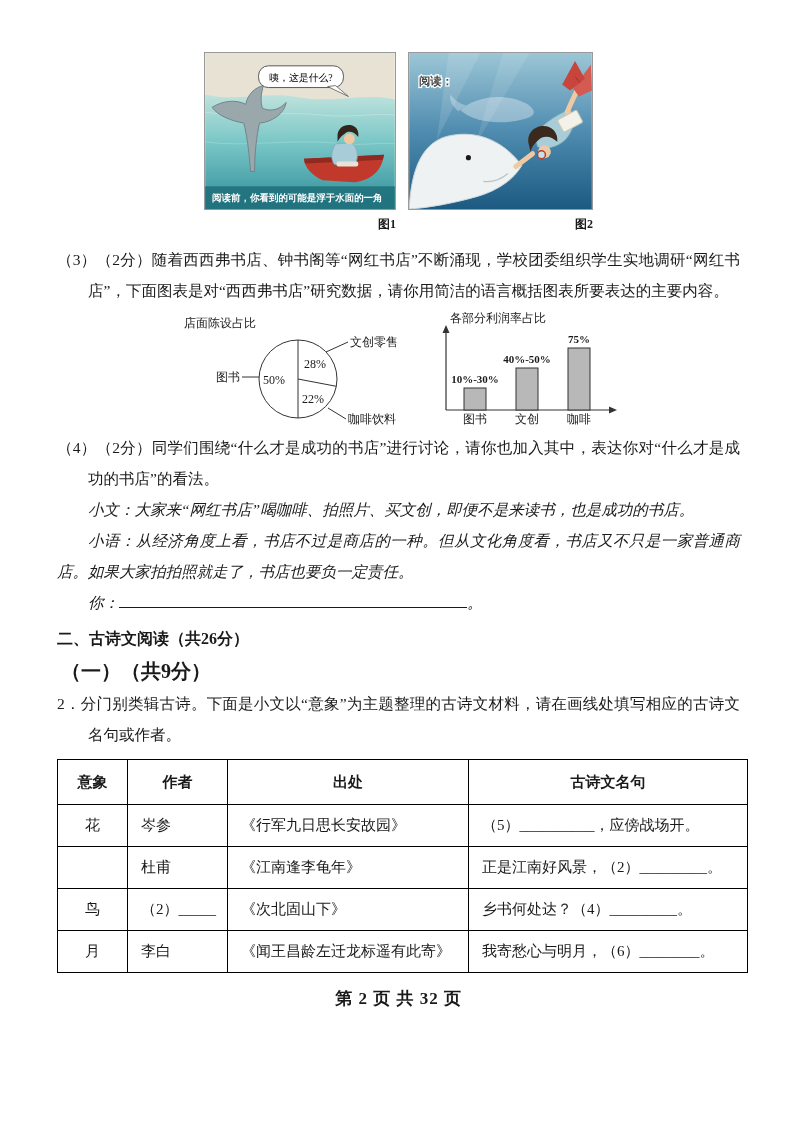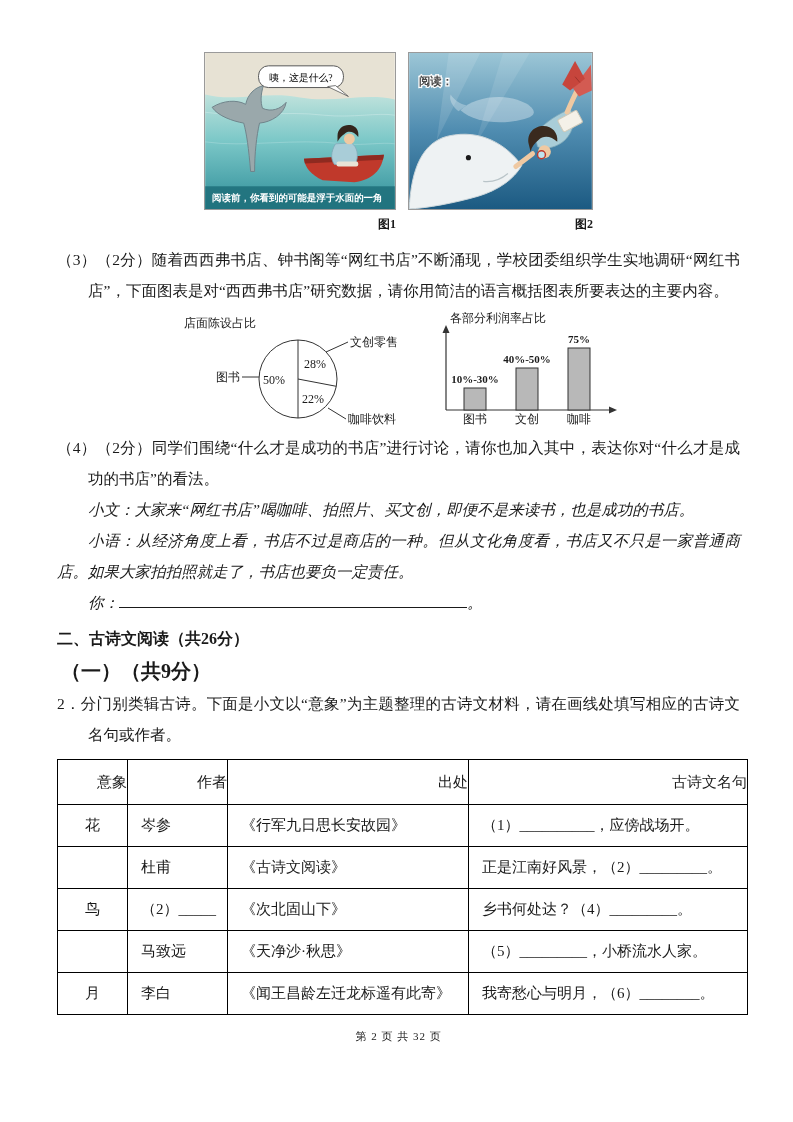--- a/index.html
+++ b/index.html
@@ -27,25 +27,25 @@
   .blank-rule { display:inline-block; width:348px; border-bottom:1px solid #1a1a1a; height:14px; vertical-align:baseline; }
   
   .charts-row { display:flex; align-items:flex-end; gap:14px; margin:4px 0 6px 125px; }
   .charts-row svg text { font-family:"Liberation Serif","DejaVu Serif",serif; fill:#1a1a1a; }
   
   h2.sec { font-size:16px; line-height:33px; font-weight:bold; margin-top:4px; }
   h3.sub { font-size:20px; line-height:33px; font-weight:bold; padding-left:4px; }
   
   table.poem { border-collapse:collapse; width:690px; margin-top:9px; table-layout:fixed; font-size:15px; }
   table.poem th, table.poem td { border:1px solid #000; vertical-align:middle; line-height:21px; }
-  table.poem th { font-weight:normal; text-align:right; height:45px; }
+  table.poem th { font-weight:bold; text-align:center; height:45px; }
   table.poem td { height:42px; padding:4px 6px 4px 13px; text-align:left; }
   table.poem td.center { text-align:center; padding:4px 2px; }
   
-  .page-footer { text-align:center; font-size:11px; margin-top:14px; letter-spacing:1px; }
+  .page-footer { text-align:center; font-size:17px; margin-top:14px; letter-spacing:1px;font-weight:bold; }
 </style>
 </head>
 <body>
 
 <div class="page">
 
   <div class="figures-row">
     <figure>
       <svg class="fig-frame" width="192" height="158" viewBox="0 0 192 158">
         <defs>
@@ -184,41 +184,35 @@
         <th>作者</th>
         <th>出处</th>
         <th>古诗文名句</th>
       </tr>
     </thead>
     <tbody>
       <tr>
         <td class="center">花</td>
         <td>岑参</td>
         <td>《行军九日思长安故园》</td>
-        <td>（1）__________，应傍战场开。</td>
+        <td>（5）__________，应傍战场开。</td>
       </tr>
       <tr>
         <td class="center"></td>
         <td>杜甫</td>
-        <td>《古诗文阅读》</td>
+        <td>《江南逢李龟年》</td>
         <td>正是江南好风景，（2）_________。</td>
       </tr>
       <tr>
         <td class="center">鸟</td>
         <td>（2）_____</td>
         <td>《次北固山下》</td>
         <td>乡书何处达？（4）_________。</td>
       </tr>
       <tr>
-        <td class="center"></td>
-        <td>马致远</td>
-        <td>《天净沙·秋思》</td>
-        <td>（5）_________，小桥流水人家。</td>
-      </tr>
-      <tr>
         <td class="center">月</td>
         <td>李白</td>
         <td>《闻王昌龄左迁龙标遥有此寄》</td>
         <td>我寄愁心与明月，（6）________。</td>
       </tr>
     </tbody>
   </table>
 
   <div class="page-footer">第 2 页 共 32 页</div>
 

